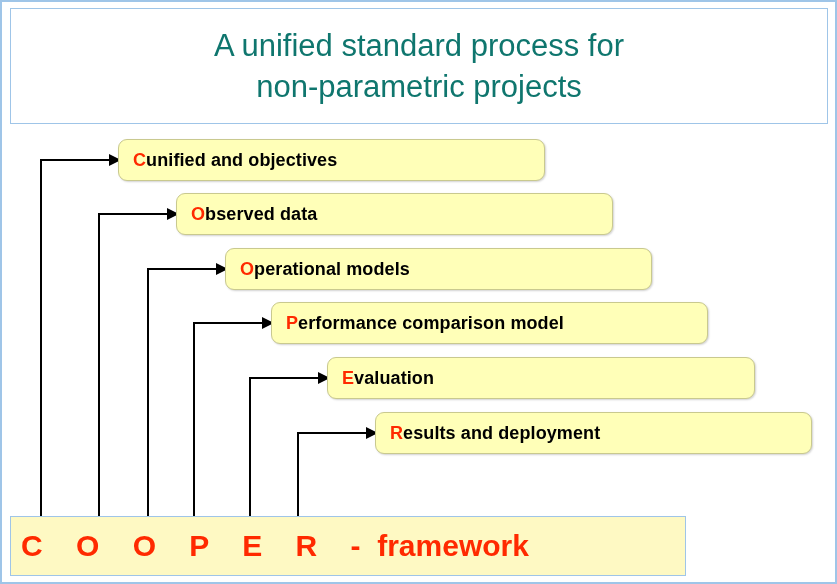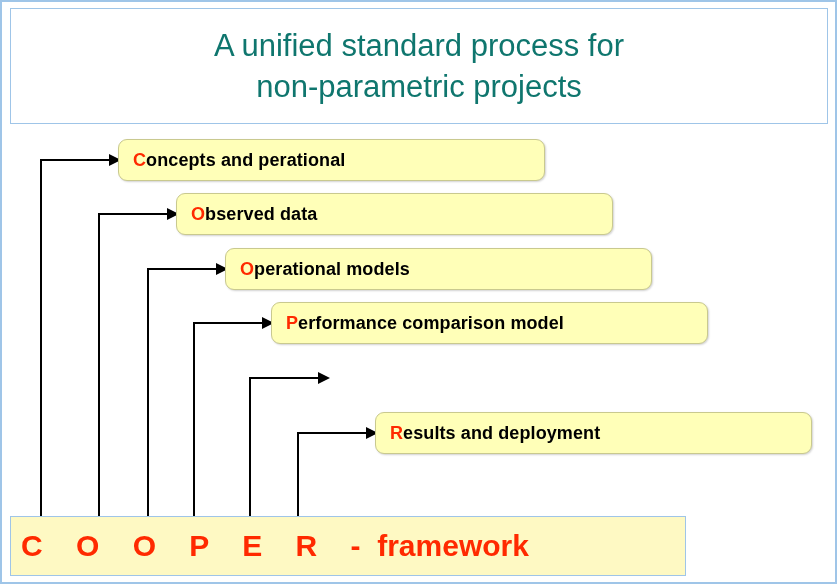--- a/index.html
+++ b/index.html
@@ -123,35 +123,38 @@
 
       <path d="M248,514 L248,376 L316,376"></path>
       <polygon points="316,370 328,376 316,382" fill="#000000" stroke="none"></polygon>
 
       <path d="M296,514 L296,431 L364,431"></path>
       <polygon points="364,425 376,431 364,437" fill="#000000" stroke="none"></polygon>
     </g>
   </svg>
 
   <div class="step-box" style="left:116px; top:137px; width:427px;">
-    <span class="step-label"><span class="initial">C</span><span>oncepts and perational</span></span>
+    <span class="step-label"><span class="initial">C</span><span>unified and objectives</span></span>
   </div>
 
   <div class="step-box" style="left:174px; top:191px; width:437px;">
     <span class="step-label"><span class="initial">O</span><span>bserved data</span></span>
   </div>
 
   <div class="step-box" style="left:269px; top:300px; width:437px;">
     <span class="step-label"><span class="initial">P</span><span>erformance comparison model</span></span>
   </div>
 
   <div class="step-box" style="left:223px; top:246px; width:427px;">
     <span class="step-label"><span class="initial">O</span><span>perational models</span></span>
   </div>
 
+  <div class="step-box" style="left:325px; top:355px; width:428px;">
+    <span class="step-label"><span class="initial">E</span><span>valuation</span></span>
+  </div>
 
   <div class="step-box" style="left:373px; top:410px; width:437px;">
     <span class="step-label"><span class="initial">R</span><span>esults and deployment</span></span>
   </div>
 
   <div id="framework-bar">
     <div id="framework-text">C    O    O    P    E    R    -  framework</div>
   </div>
 
 </div>

